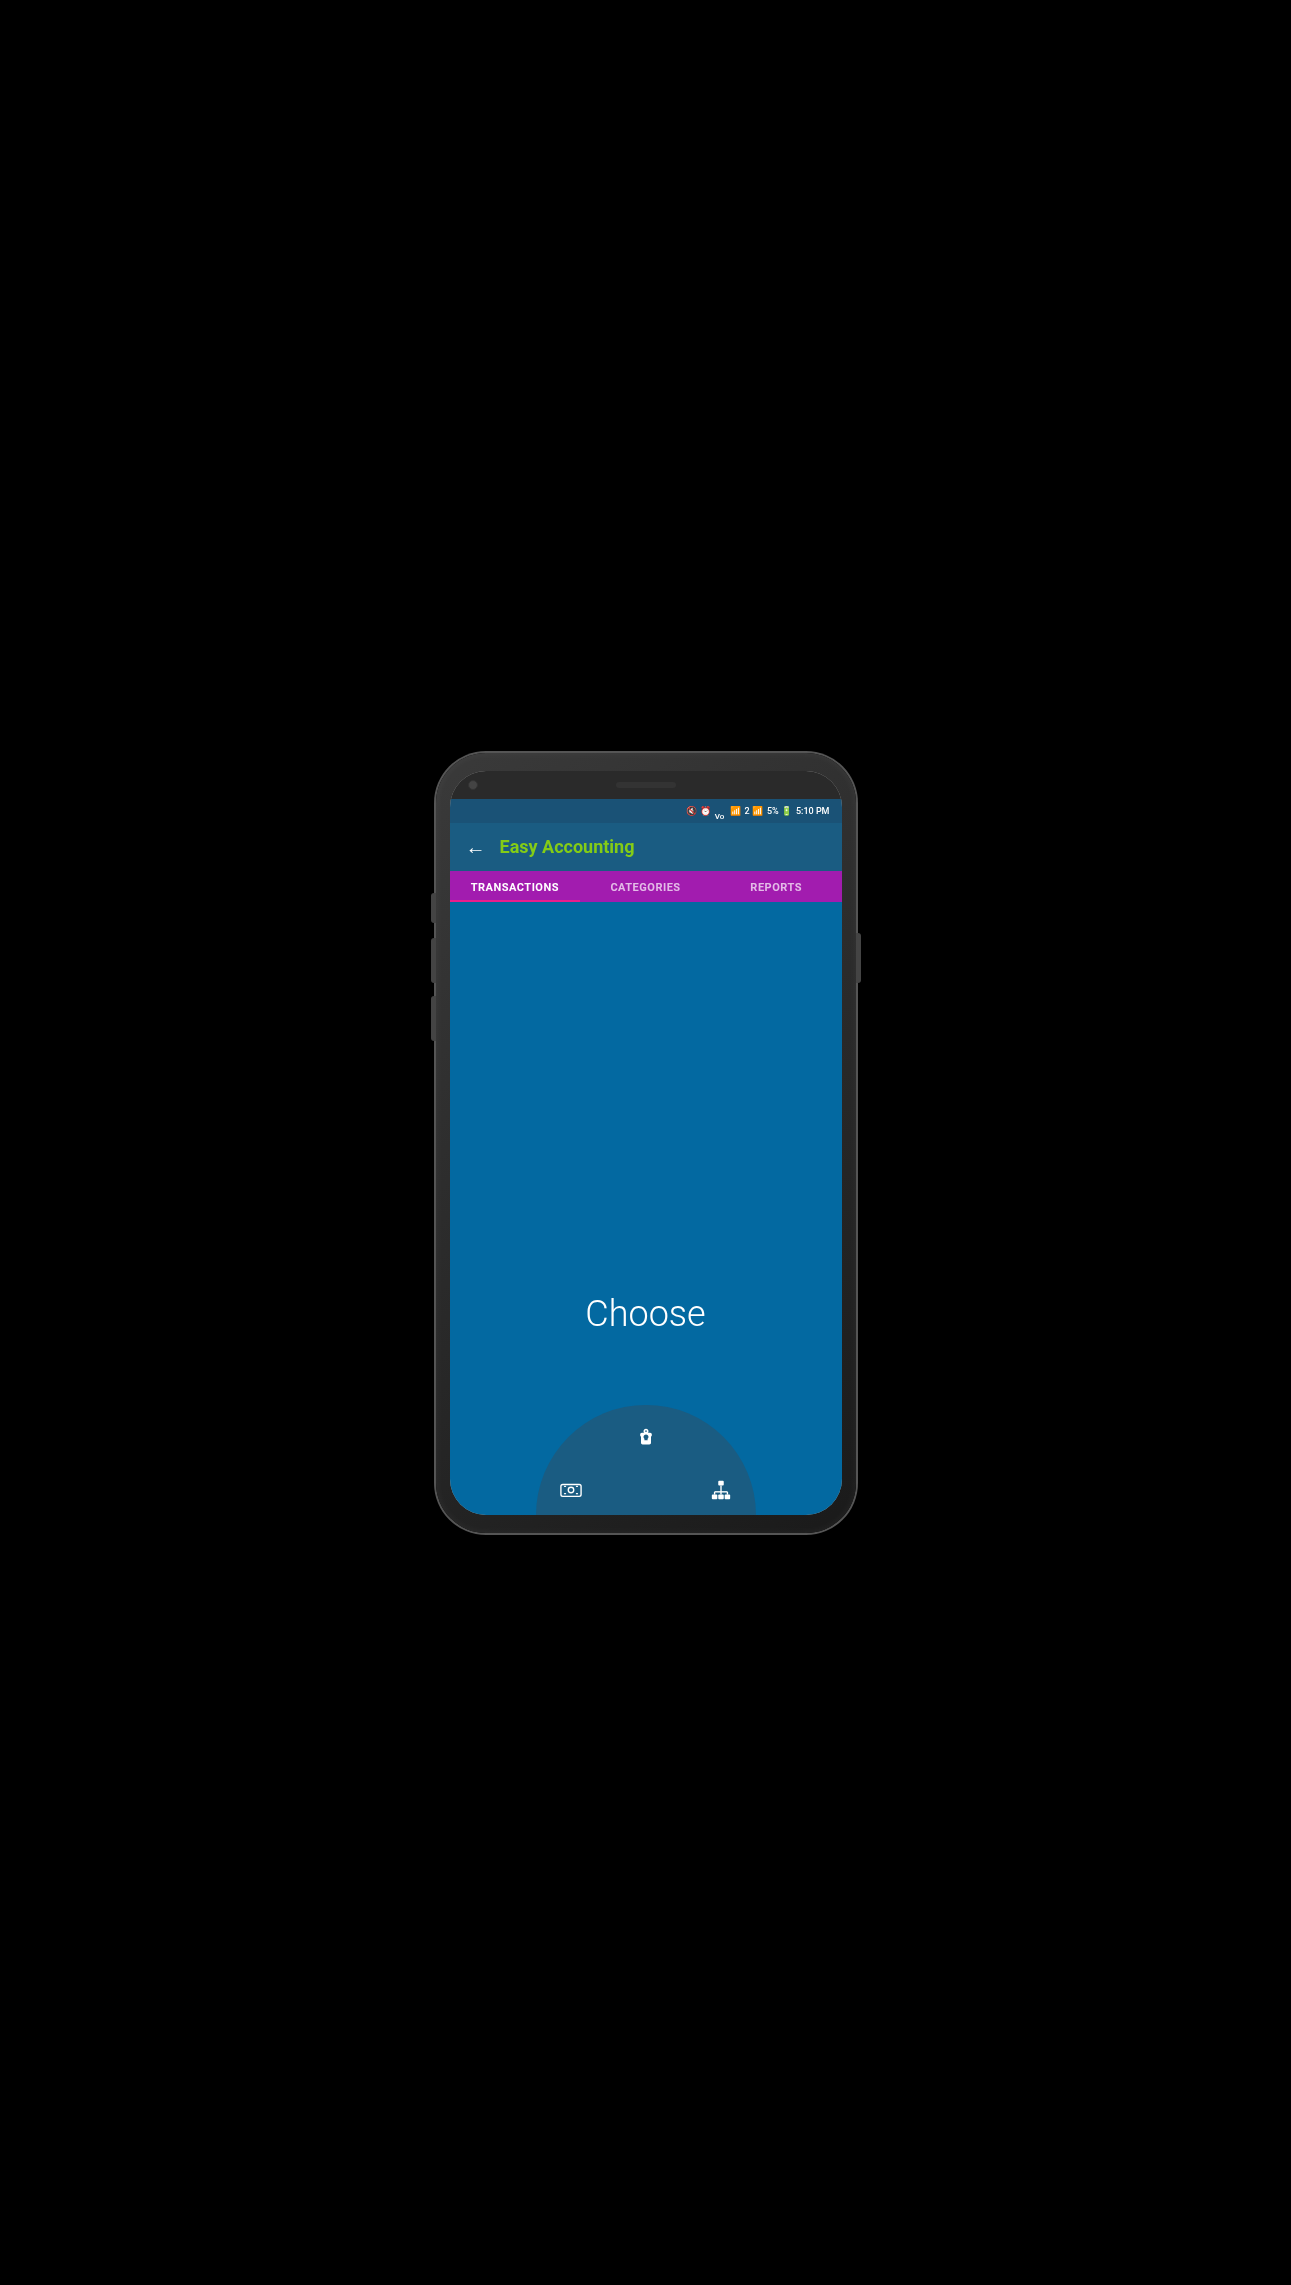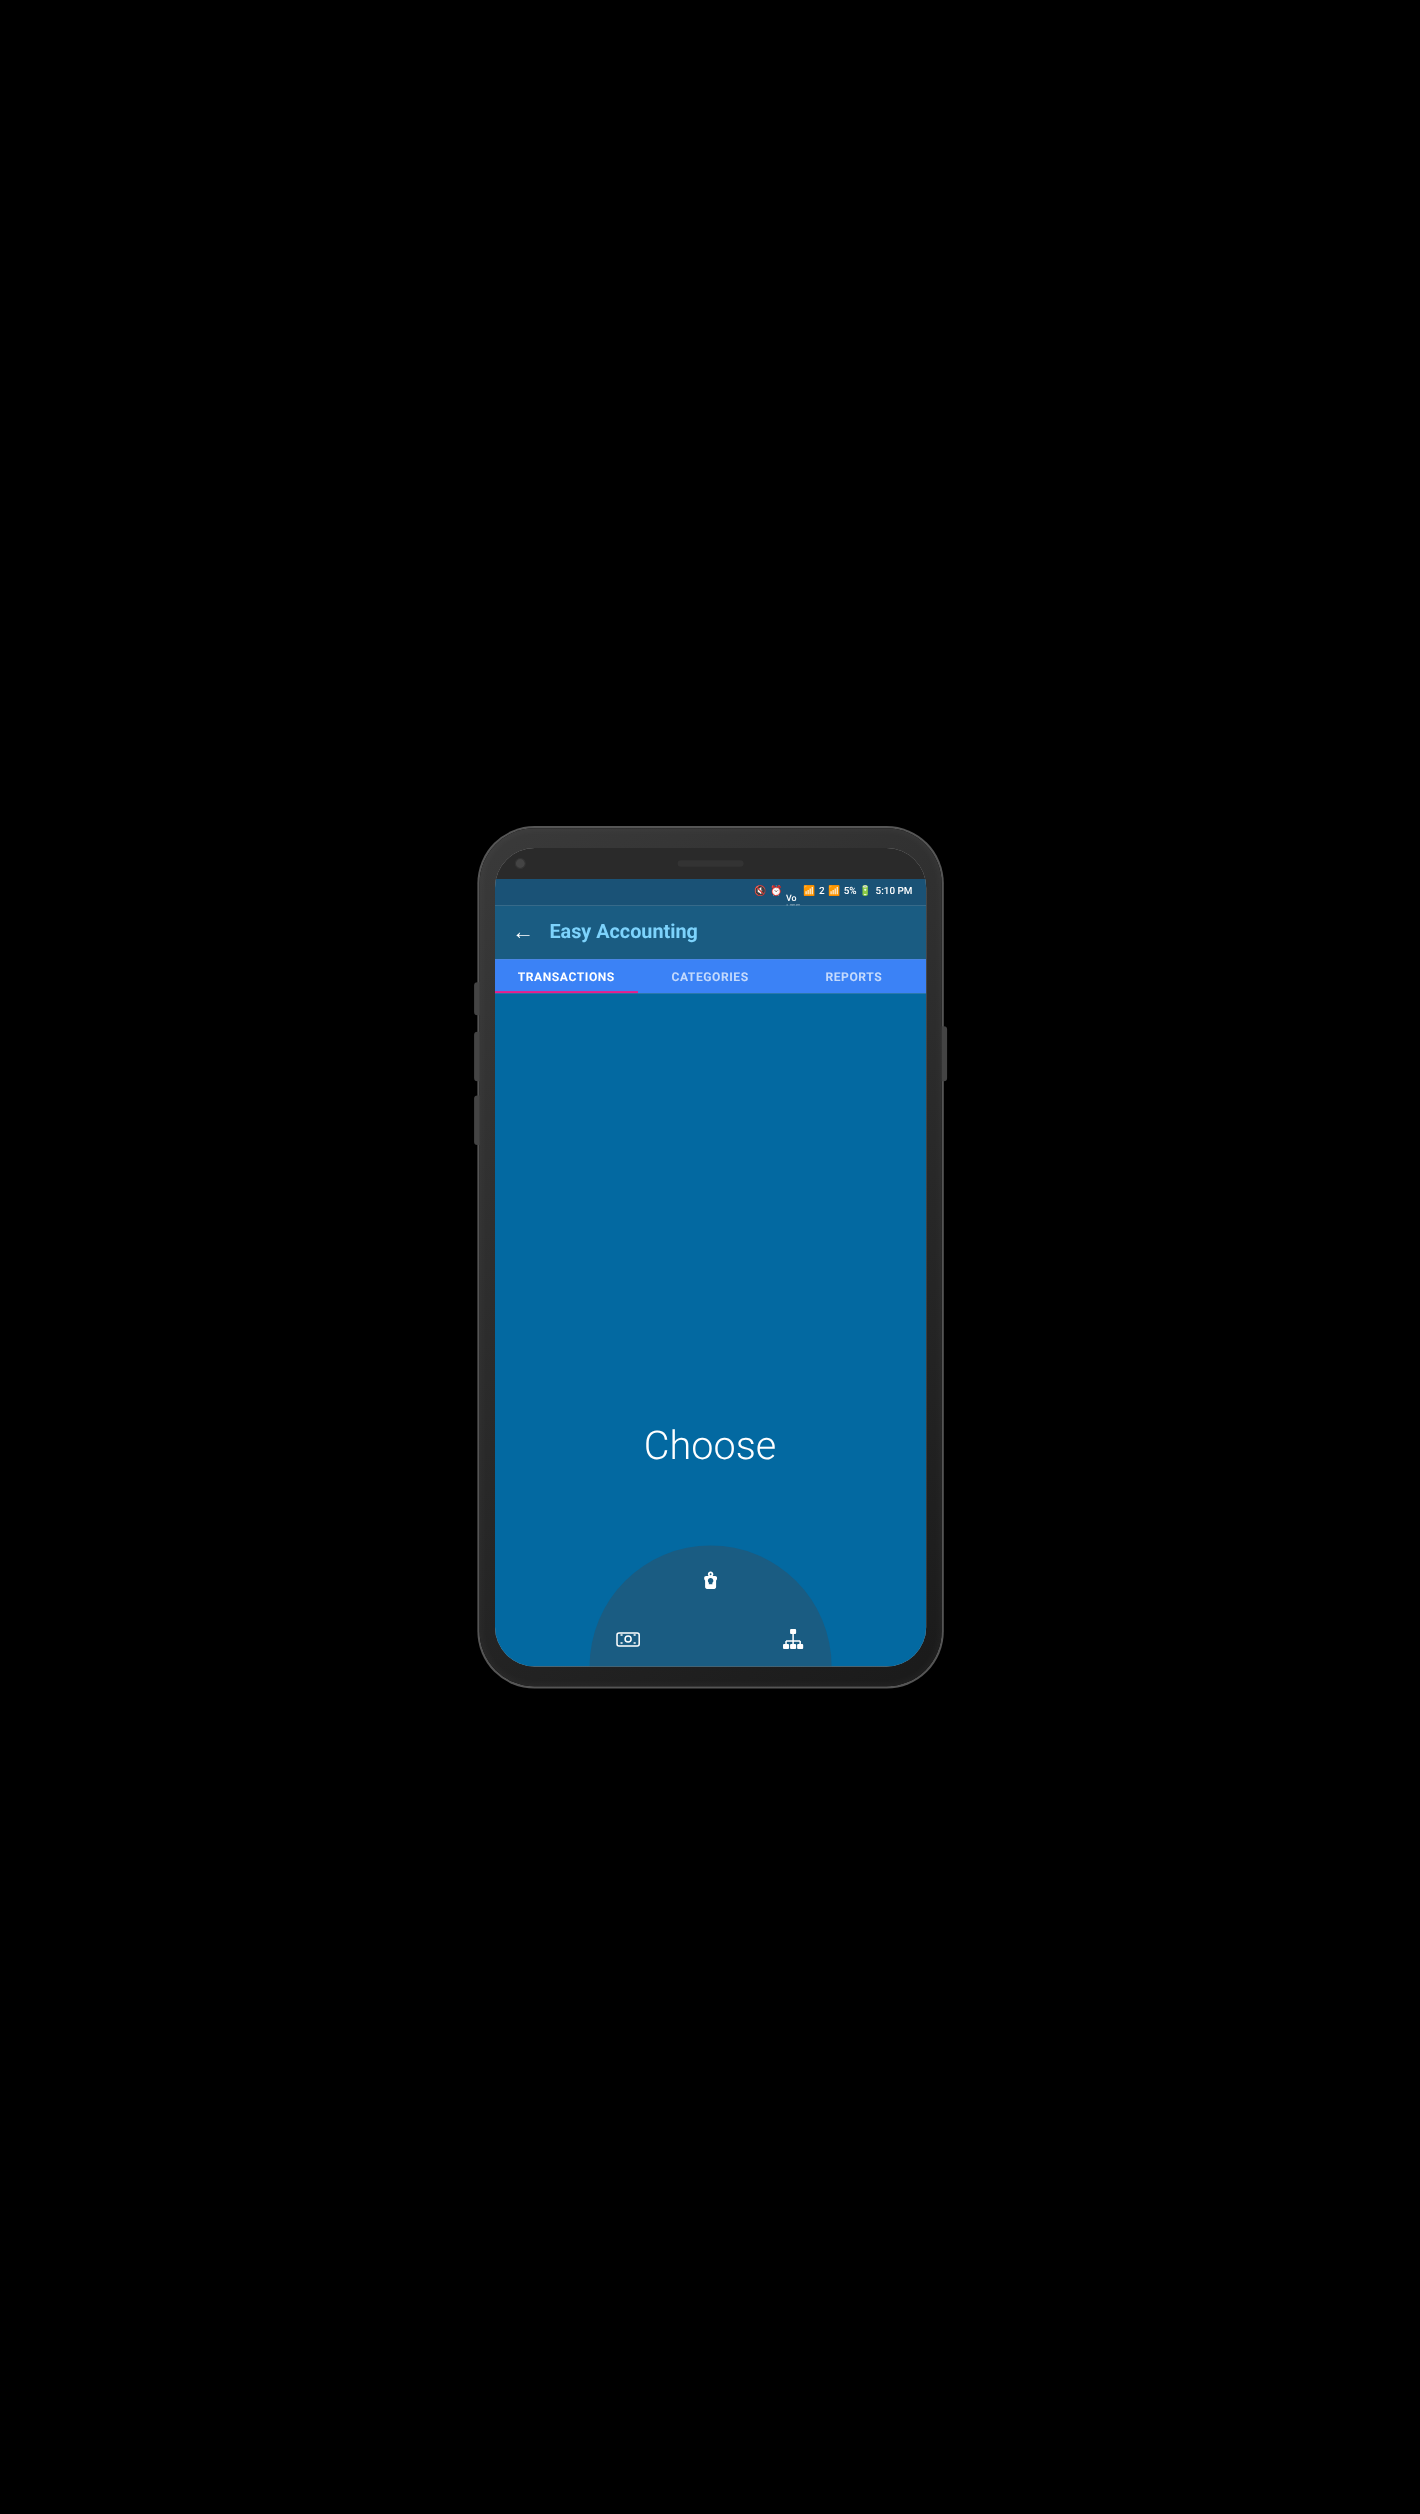--- a/index.html
+++ b/index.html
@@ -93,28 +93,28 @@
       gap: 14px;
     }
 
     .back-arrow {
       color: #fff;
       font-size: 20px;
       cursor: pointer;
     }
 
     .app-title {
-      color: #7dd3fc;
+      color: #84cc16;
       font-size: 18px;
       font-weight: bold;
     }
 
     
     .tab-bar {
-      background: #3b82f6;
+      background: #a21caf;
       display: flex;
       border-bottom: none;
     }
 
     .tab-item {
       flex: 1;
       text-align: center;
       padding: 10px 4px 8px;
       color: rgba(255,255,255,0.7);
       font-size: 11px;

